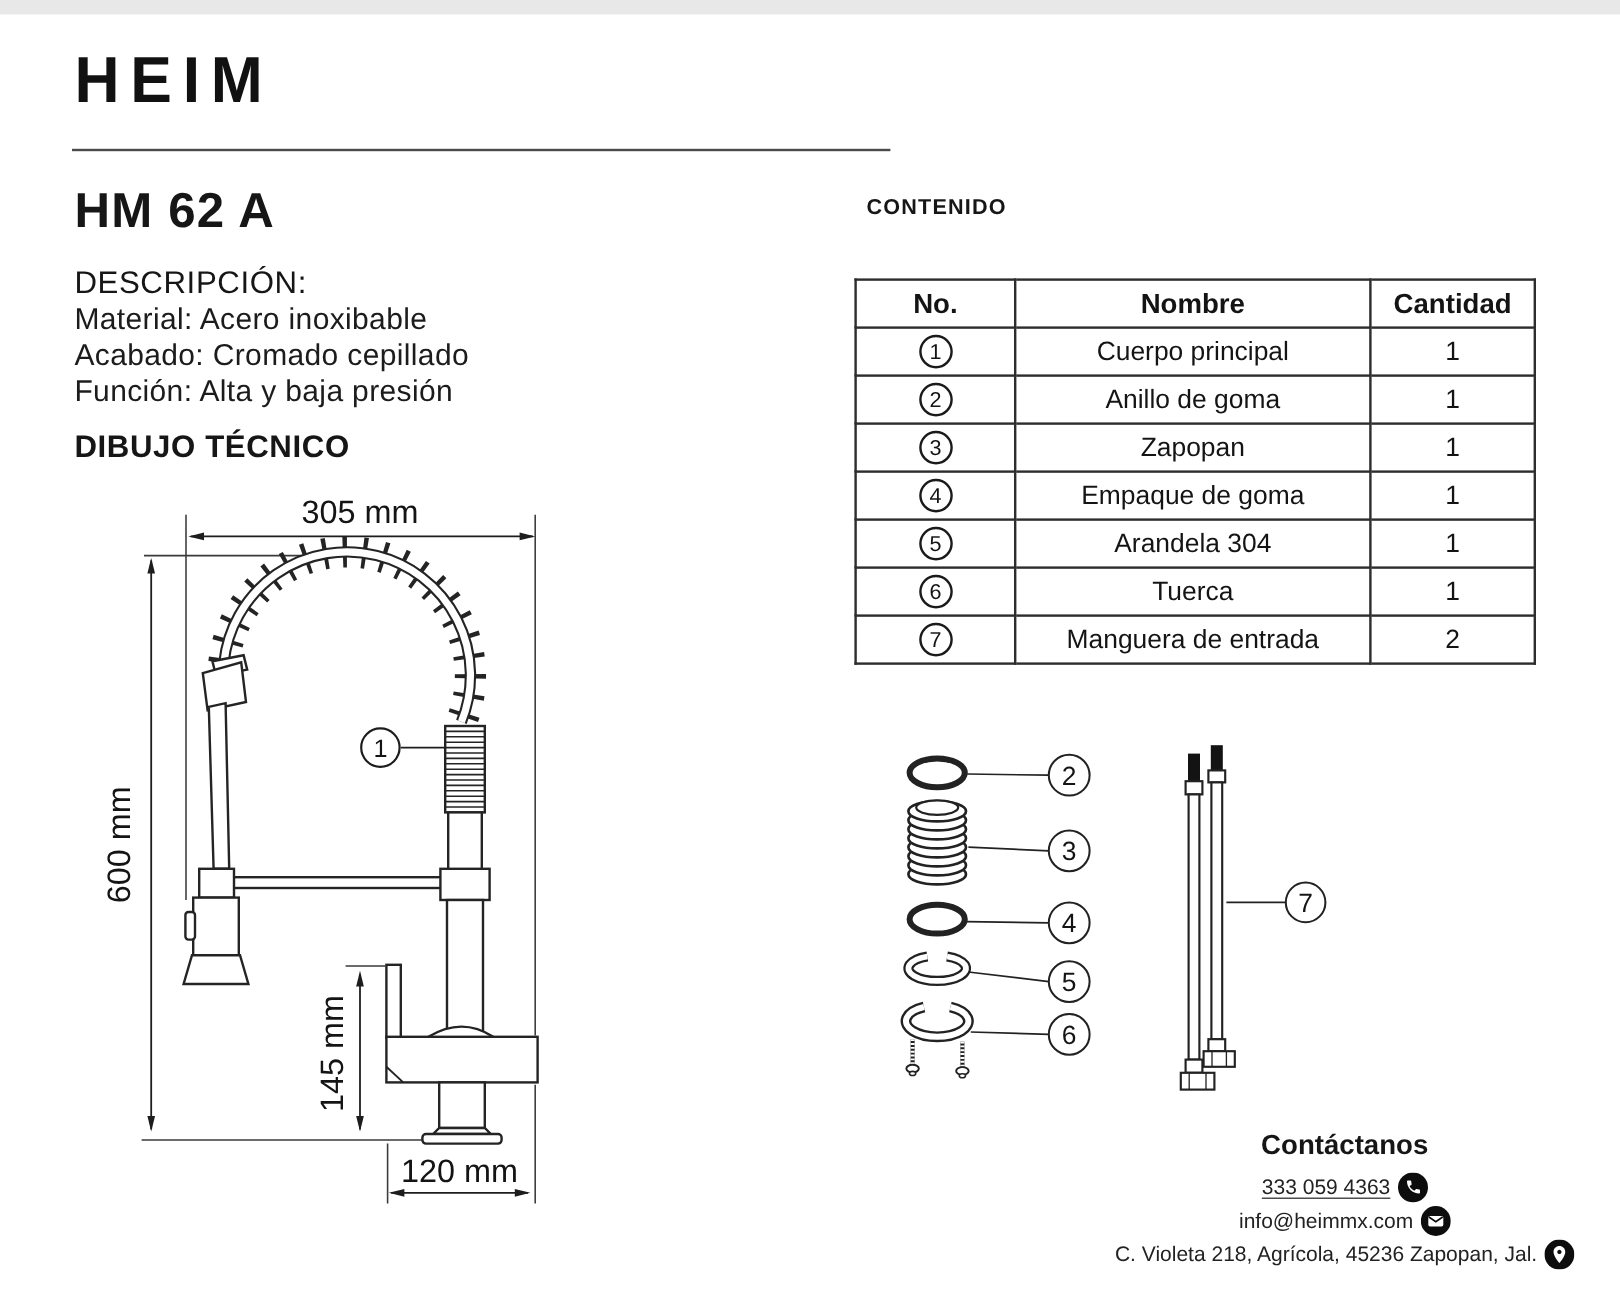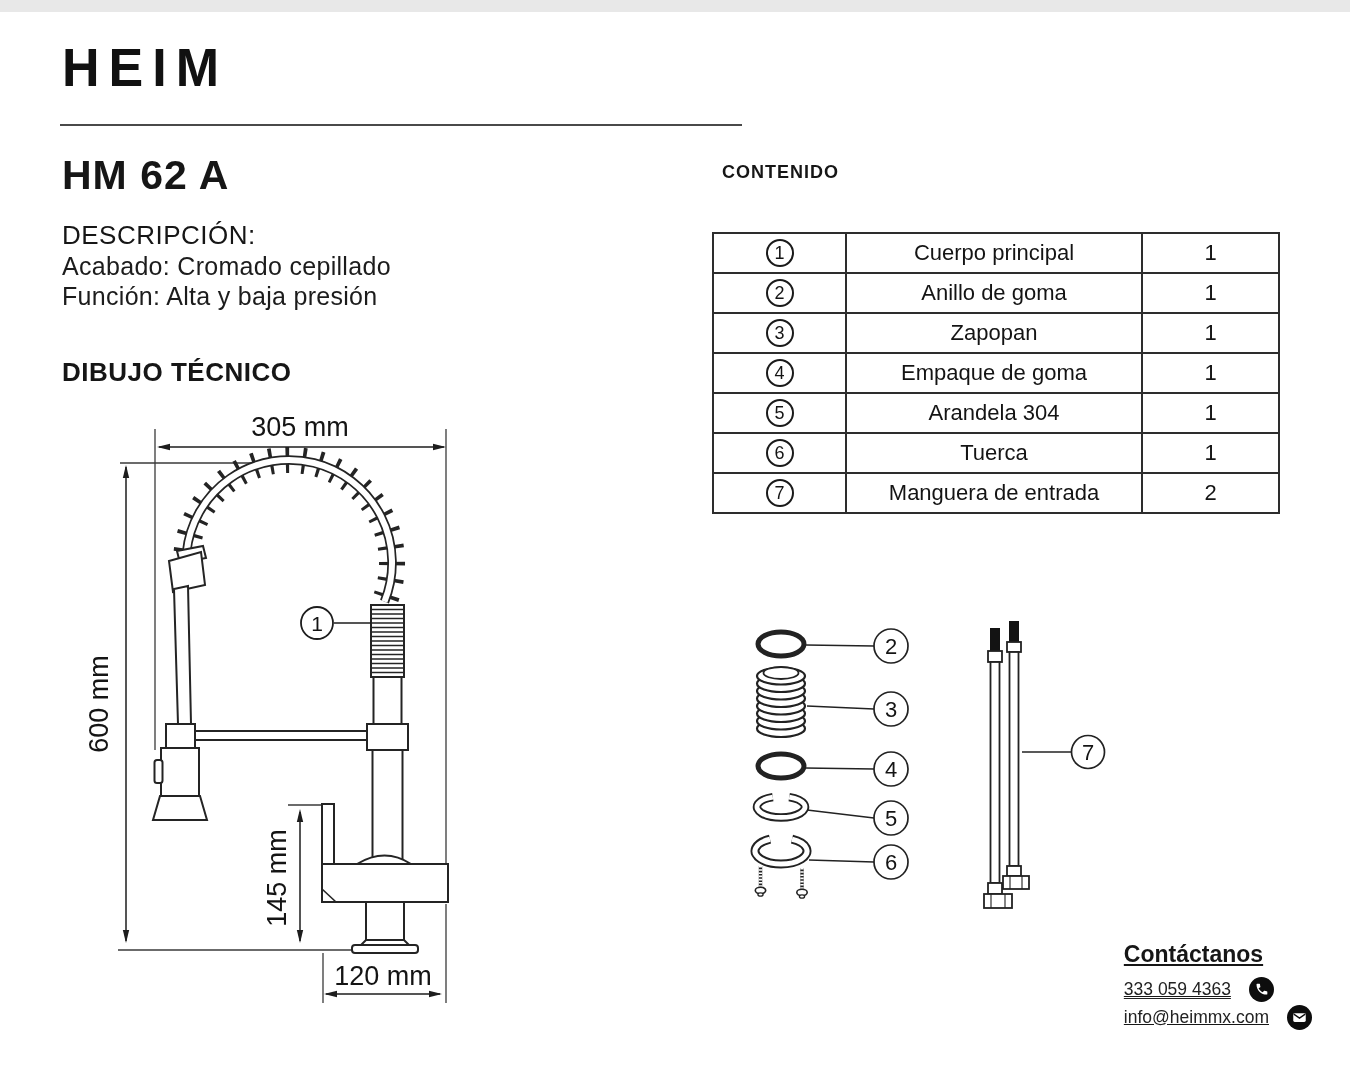--- a/index.html
+++ b/index.html
@@ -39,52 +39,58 @@
     border-radius:50%; align-items:center; justify-content:center;
     font-size:18px; line-height:1;
   }
 
   
   .tech-svg { position:absolute; left:85px; top:398px; width:385px; height:602px; }
   .parts-svg { position:absolute; left:740px; top:598px; width:385px; height:312px; }
   svg text { font-family:"Liberation Sans", sans-serif; fill:#141414; }
 
   
-  .contact { position:absolute; top:929px; right:38px; display:flex; flex-direction:column; align-items:flex-start;text-decoration:underline; }
+  .contact { position:absolute; top:929px; right:38px; display:flex; flex-direction:column; align-items:center; }
   .contact-title { font-size:23px; font-weight:bold; margin-bottom:7px; }
-  .contact-row { display:flex; align-items:center; gap:18px; height:28px; }
+  .contact-row { display:flex; align-items:center; gap:6px; height:28px; }
   .contact-row .ctext { font-size:17.5px; color:#222; }
   .contact-row a.ctext { color:#222; text-decoration:underline; text-underline-offset:3px; }
   .cicon { width:25px; height:25px; display:inline-flex; }
   .cicon svg { width:25px; height:25px; }
 </style>
 </head>
 <body>
 
 <div class="page">
 
   <div class="logo">HEIM</div>
   <div class="rule"></div>
 
   <div class="model">HM 62 A</div>
   <div class="desc-title">DESCRIPCIÓN:</div>
   <div class="desc-lines">
+    <div>Material: Acero inoxibable</div>
     <div>Acabado: Cromado cepillado</div>
     <div>Función: Alta y baja presión</div>
   </div>
   <div class="drawing-title">DIBUJO TÉCNICO</div>
 
   <div class="contents-title">CONTENIDO</div>
   <table class="parts">
     <colgroup>
         <col style="width:133px">
         <col style="width:296px">
         <col style="width:137px">
       </colgroup>
     <tbody>
+        <tr>
+      <th>No.</th>
+      <th>Nombre</th>
+      <th>Cantidad</th>
+    </tr>
     <tr>
       <td><span class="circle-num">1</span></td>
       <td>Cuerpo principal</td>
       <td>1</td>
     </tr>
     <tr>
       <td><span class="circle-num">2</span></td>
       <td>Anillo de goma</td>
       <td>1</td>
     </tr>
@@ -278,15 +284,24 @@
     <div class="contact-row">
       <span class="ctext">info@heimmx.com</span>
       <span class="cicon">
         <svg viewBox="0 0 24 24">
             <circle cx="12" cy="12" r="12" fill="#0d0d0d"></circle>
             <rect x="6" y="8" width="12" height="8.4" rx="1.4" fill="#ffffff"></rect>
             <path d="M6.5 8.8 12 12.6l5.5-3.8" fill="none" stroke="#0d0d0d" stroke-width="1.3"></path>
           </svg>
       </span>
     </div>
+    <div class="contact-row">
+      <span class="ctext">C. Violeta 218, Agrícola, 45236 Zapopan, Jal.</span>
+      <span class="cicon">
+        <svg viewBox="0 0 24 24">
+            <circle cx="12" cy="12" r="12" fill="#0d0d0d"></circle>
+            <path fill="#ffffff" d="M12 5.2c-2.6 0-4.7 2.1-4.7 4.7 0 3.5 4.7 8.9 4.7 8.9s4.7-5.4 4.7-8.9c0-2.6-2.1-4.7-4.7-4.7zm0 6.4c-.95 0-1.7-.77-1.7-1.7s.76-1.7 1.7-1.7 1.7.77 1.7 1.7-.75 1.7-1.7 1.7z"></path>
+          </svg>
+      </span>
+    </div>
   </div>
 
 </div>
 
 </body></html>

